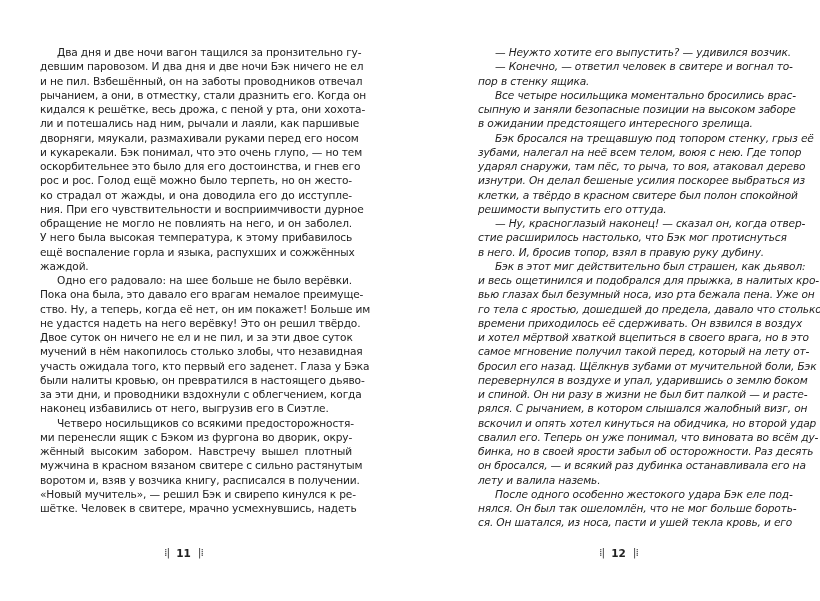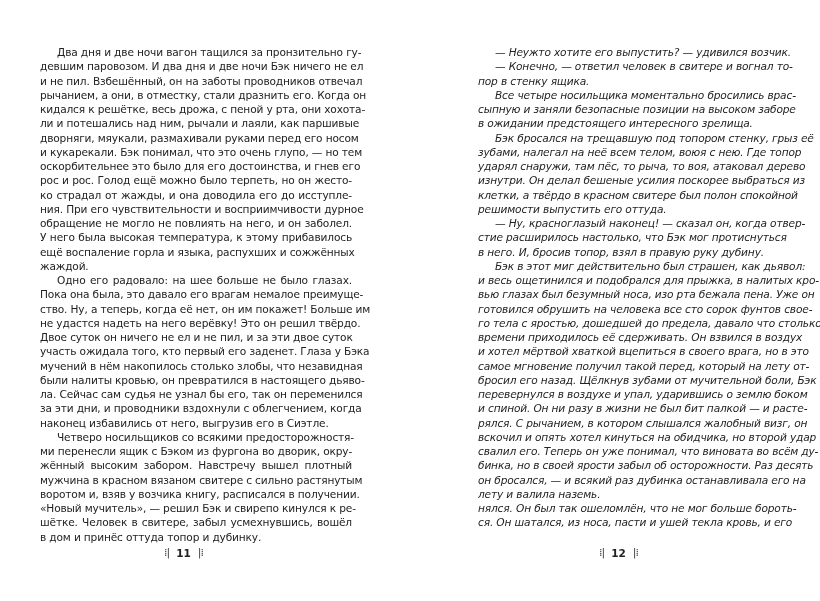--- a/index.html
+++ b/index.html
@@ -44,73 +44,71 @@
     <div class="line">дворняги, мяукали, размахивали руками перед его носом</div>
     <div class="line">и кукарекали. Бэк понимал, что это очень глупо, — но тем</div>
     <div class="line">оскорбительнее это было для его достоинства, и гнев его</div>
     <div class="line">рос и рос. Голод ещё можно было терпеть, но он жесто-</div>
     <div class="line">ко страдал от жажды, и она доводила его до исступле-</div>
     <div class="line">ния. При его чувствительности и восприимчивости дурное</div>
     <div class="line">обращение не могло не повлиять на него, и он заболел.</div>
     <div class="line">У него была высокая температура, к этому прибавилось</div>
     <div class="line">ещё воспаление горла и языка, распухших и сожжённых</div>
     <div class="line last">жаждой.</div>
-    <div class="line indent">Одно его радовало: на шее больше не было глазах.</div>
+    <div class="line indent">Одно его радовало: на шее больше не было верёвки.</div>
     <div class="line">Пока она была, это давало его врагам немалое преимуще-</div>
     <div class="line">ство. Ну, а теперь, когда её нет, он им покажет! Больше им</div>
     <div class="line">не удастся надеть на него верёвку! Это он решил твёрдо.</div>
     <div class="line">Двое суток он ничего не ел и не пил, и за эти двое суток</div>
+    <div class="line">мучений в нём накопилось столько злобы, что незавидная</div>
     <div class="line">участь ожидала того, кто первый его заденет. Глаза у Бэка</div>
-    <div class="line">мучений в нём накопилось столько злобы, что незавидная</div>
     <div class="line">были налиты кровью, он превратился в настоящего дьяво-</div>
-    <div class="line">ла. Сейчас сам судья не узнал бы его, так он переменился</div>
     <div class="line">за эти дни, и проводники вздохнули с облегчением, когда</div>
     <div class="line last">наконец избавились от него, выгрузив его в Сиэтле.</div>
     <div class="line indent">Четверо носильщиков со всякими предосторожностя-</div>
     <div class="line">ми перенесли ящик с Бэком из фургона во дворик, окру-</div>
     <div class="line">жённый высоким забором. Навстречу вышел плотный</div>
     <div class="line">мужчина в красном вязаном свитере с сильно растянутым</div>
     <div class="line">воротом и, взяв у возчика книгу, расписался в получении.</div>
     <div class="line">«Новый мучитель», — решил Бэк и свирепо кинулся к ре-</div>
-    <div class="line">шётке. Человек в свитере, забыл усмехнувшись, вошёл</div>
-    <div class="line last">в дом и принёс оттуда топор и дубинку.</div>
+    <div class="line">шётке. Человек в свитере, мрачно усмехнувшись, надеть</div>
   </div>
 <div class="page right" id="right-page">
     <div class="line indent last">— Неужто хотите его выпустить? — удивился возчик.</div>
     <div class="line indent">— Конечно, — ответил человек в свитере и вогнал то-</div>
     <div class="line last">пор в стенку ящика.</div>
     <div class="line indent">Все четыре носильщика моментально бросились врас-</div>
     <div class="line">сыпную и заняли безопасные позиции на высоком заборе</div>
     <div class="line last">в ожидании предстоящего интересного зрелища.</div>
     <div class="line indent">Бэк бросался на трещавшую под топором стенку, грыз её</div>
     <div class="line">зубами, налегал на неё всем телом, воюя с нею. Где топор</div>
     <div class="line">ударял снаружи, там пёс, то рыча, то воя, атаковал дерево</div>
     <div class="line">изнутри. Он делал бешеные усилия поскорее выбраться из</div>
     <div class="line">клетки, а твёрдо в красном свитере был полон спокойной</div>
     <div class="line last">решимости выпустить его оттуда.</div>
     <div class="line indent">— Ну, красноглазый наконец! — сказал он, когда отвер-</div>
     <div class="line">стие расширилось настолько, что Бэк мог протиснуться</div>
     <div class="line last">в него. И, бросив топор, взял в правую руку дубину.</div>
     <div class="line indent">Бэк в этот миг действительно был страшен, как дьявол:</div>
     <div class="line">и весь ощетинился и подобрался для прыжка, в налитых кро-</div>
     <div class="line">вью глазах был безумный носа, изо рта бежала пена. Уже он</div>
-    <div class="line">готовился обрушить на человека все сто сорок фунтов свое-</div>
     <div class="line">го тела с яростью, дошедшей до предела, давало что столько</div>
     <div class="line">времени приходилось её сдерживать. Он взвился в воздух</div>
     <div class="line">и хотел мёртвой хваткой вцепиться в своего врага, но в это</div>
     <div class="line">самое мгновение получил такой перед, который на лету от-</div>
     <div class="line">бросил его назад. Щёлкнув зубами от мучительной боли, Бэк</div>
     <div class="line">перевернулся в воздухе и упал, ударившись о землю боком</div>
     <div class="line">и спиной. Он ни разу в жизни не был бит палкой — и расте-</div>
     <div class="line">рялся. С рычанием, в котором слышался жалобный визг, он</div>
     <div class="line">вскочил и опять хотел кинуться на обидчика, но второй удар</div>
     <div class="line">свалил его. Теперь он уже понимал, что виновата во всём ду-</div>
     <div class="line">бинка, но в своей ярости забыл об осторожности. Раз десять</div>
     <div class="line">он бросался, — и всякий раз дубинка останавливала его на</div>
     <div class="line last">лету и валила наземь.</div>
+    <div class="line indent">После одного особенно жестокого удара Бэк еле под-</div>
     <div class="line">нялся. Он был так ошеломлён, что не мог больше бороть-</div>
     <div class="line">ся. Он шатался, из носа, пасти и ушей текла кровь, и его</div>
   </div>
 
 <div class="folio left">
   <span class="orn">⁞|</span>
   <span>11</span>
   <span class="orn">|⁞</span>
 </div>
 <div class="folio right">

